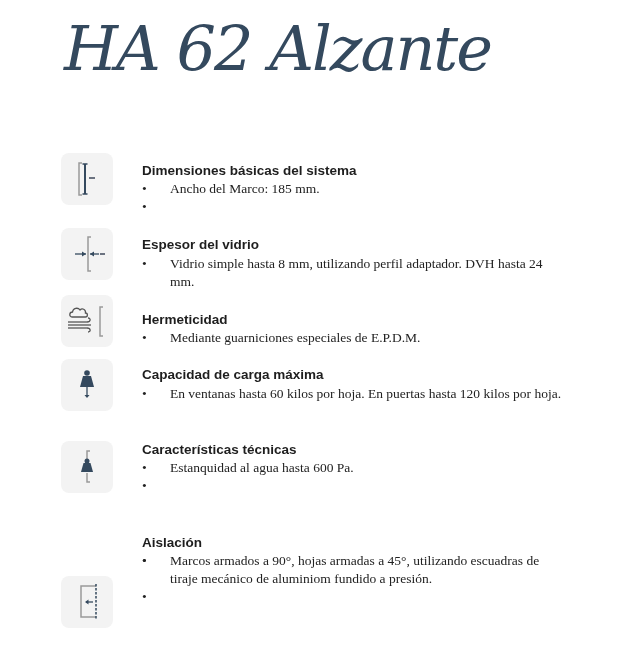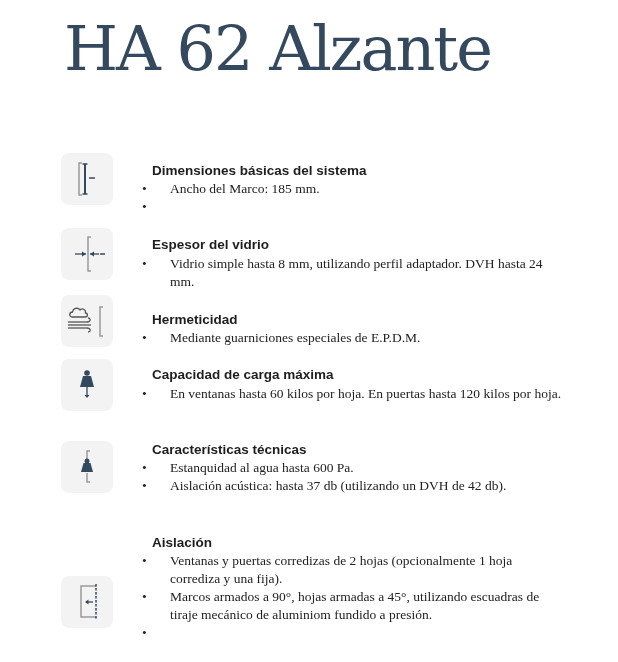--- a/index.html
+++ b/index.html
@@ -2,28 +2,29 @@
 <html><head>
 <meta charset="utf-8">
 <style>
   html, body { margin:0; padding:0; background:#ffffff; }
   body { width:618px; height:662px; position:relative; overflow:hidden; }
   .title {
     position:absolute; left:64px; top:18px;
     font-family:"DejaVu Serif","Liberation Serif",serif;
     font-size:62px; font-weight:normal; color:#34495e; letter-spacing:-2px;
     line-height:1;
+    font-style:italic;
   }
   .icon-box {
     position:absolute; left:61px; width:52px; height:52px;
     background:#f3f3f3; border-radius:8px;
   }
   .icon-box svg { position:absolute; left:0; top:0; width:52px; height:52px; }
   .heading {
-    position:absolute; left:152px;
+    position:absolute; left:142px;
     font-family:"Liberation Sans",sans-serif; font-weight:bold;
     font-size:13.5px; color:#1e1e1e; line-height:18px;
   }
   ul.items {
     position:absolute; left:142px; margin:0; padding:0; list-style:none;
     width:420px;
   }
   ul.items li {
     position:relative; padding-left:28px;
     font-family:"Liberation Serif",serif; font-size:13.5px; color:#222;
@@ -99,29 +100,29 @@
   <svg viewBox="0 0 52 52">
     <path d="M29 10 H26 V18" fill="none" stroke="#9a9a9a" stroke-width="1.5"></path>
     <path d="M26 32 V41 H29" fill="none" stroke="#9a9a9a" stroke-width="1.5"></path>
     <circle cx="26" cy="20" r="2.5" fill="#34495e"></circle>
     <polygon points="22.5,22 29.5,22 32,31 20,31" fill="#34495e"></polygon>
   </svg>
 </div>
 <div class="heading" style="top:441px">Características técnicas</div>
 <ul class="items" style="top:459px">
   <li><span class="bullet">•</span><span>Estanquidad al agua hasta 600 Pa.</span></li>
-  <li><span class="bullet">•</span><span>Aislación acústica: hasta 37 db (utilizando un DVH de 42 db).</span></li>
+  <li><span class="bullet">•</span></li>
 </ul>
 
 <div class="icon-box" style="top:576px">
   <svg viewBox="0 0 52 52">
     <path d="M35 10 H20 V41 H35" fill="none" stroke="#9a9a9a" stroke-width="1.5"></path>
     <line x1="35" y1="8" x2="35" y2="44" stroke="#34495e" stroke-width="1.5" stroke-dasharray="2.5,1.5"></line>
     <line x1="25" y1="26" x2="32" y2="26" stroke="#34495e" stroke-width="1.3"></line>
     <polygon points="24,26 27.5,23.5 27.5,28.5" fill="#34495e"></polygon>
   </svg>
 </div>
 <div class="heading" style="top:534px">Aislación</div>
 <ul class="items" style="top:552px">
-  <li><span class="bullet">•</span><span>Ventanas y puertas corredizas de 2 hojas (opcionalmente 1 hoja corrediza y una fija).</span></li>
+  <li><span class="bullet">•</span></li>
   <li><span class="bullet">•</span><span>Marcos armados a 90°, hojas armadas a 45°, utilizando escuadras de tiraje mecánico de aluminiom fundido a presión.</span></li>
   <li><span class="bullet">•</span></li>
 </ul>
 
 </body></html>

